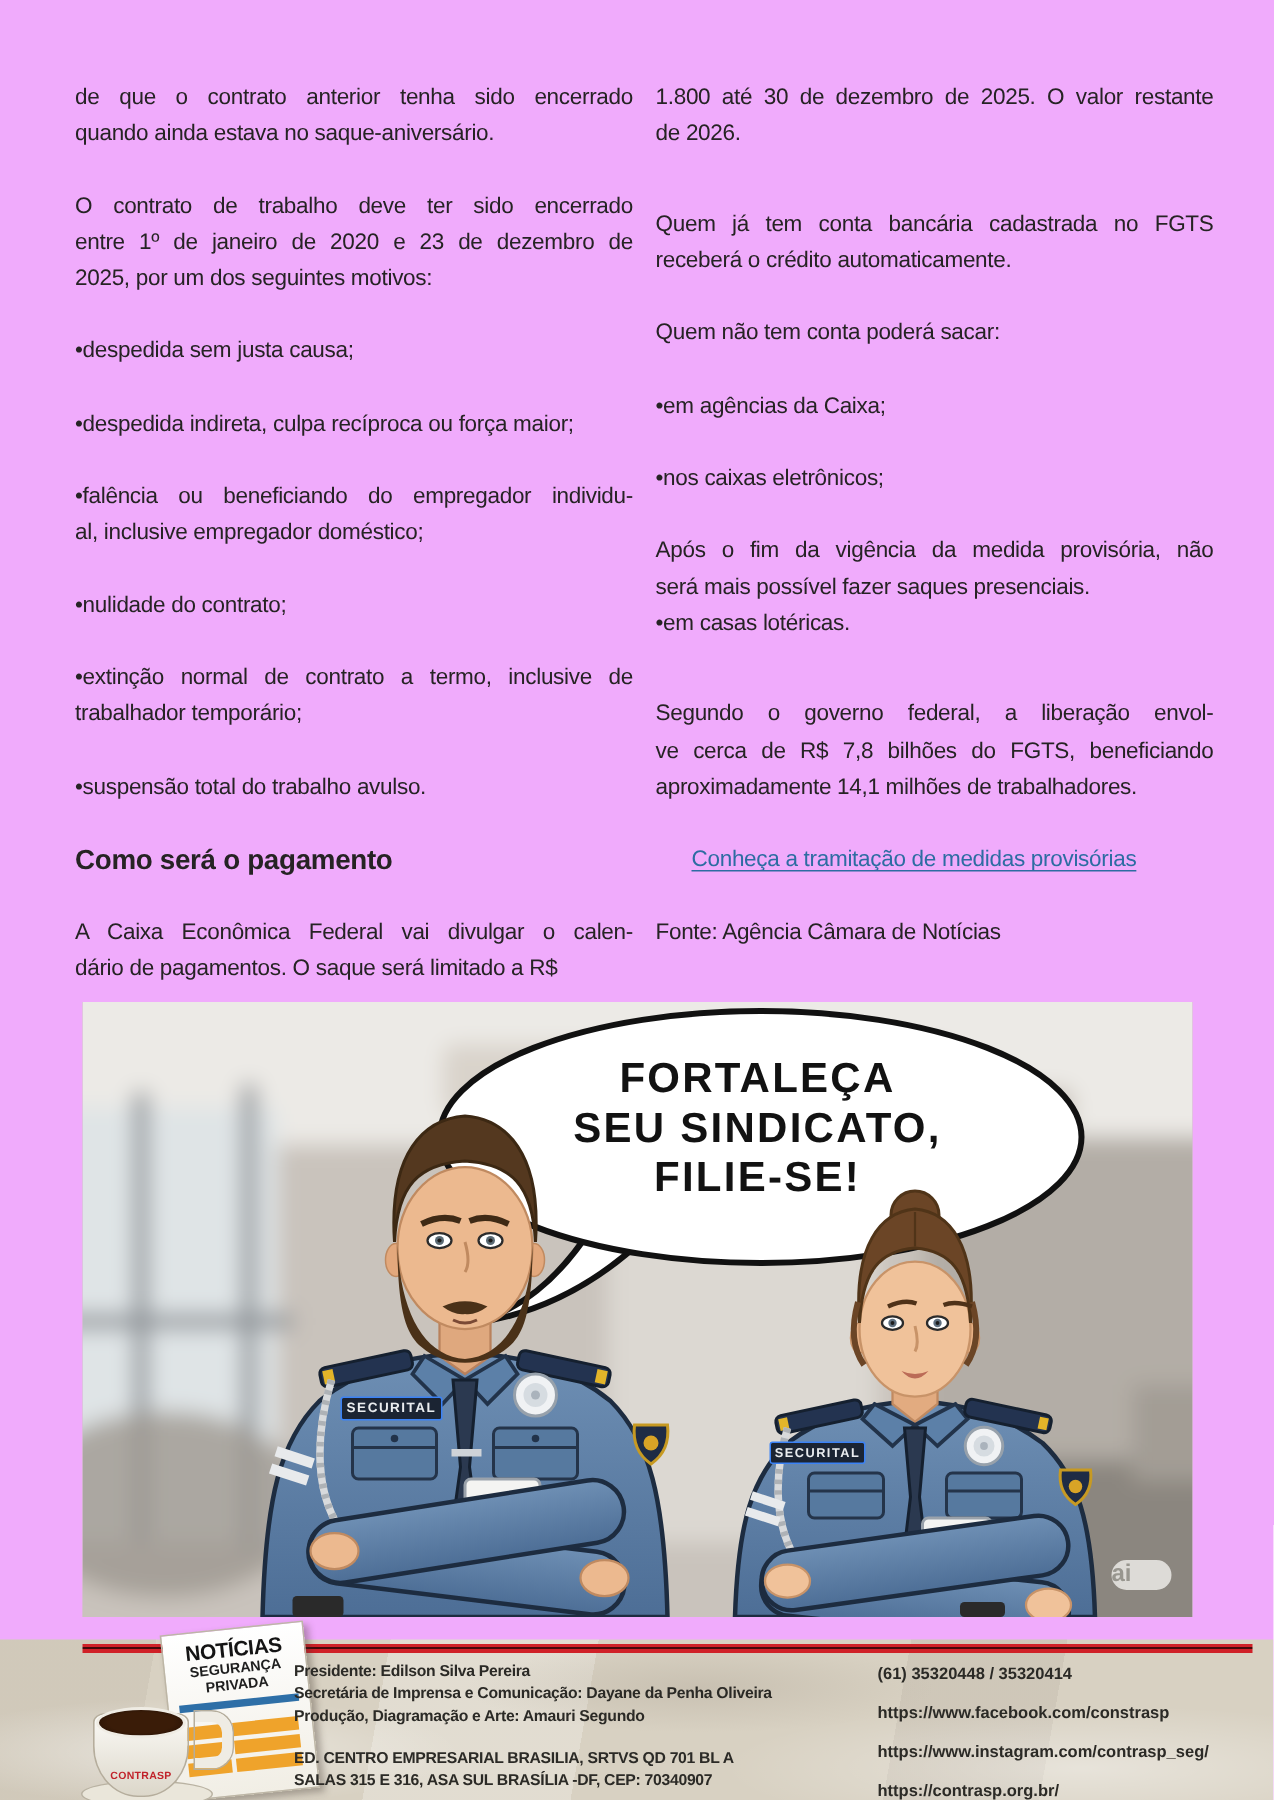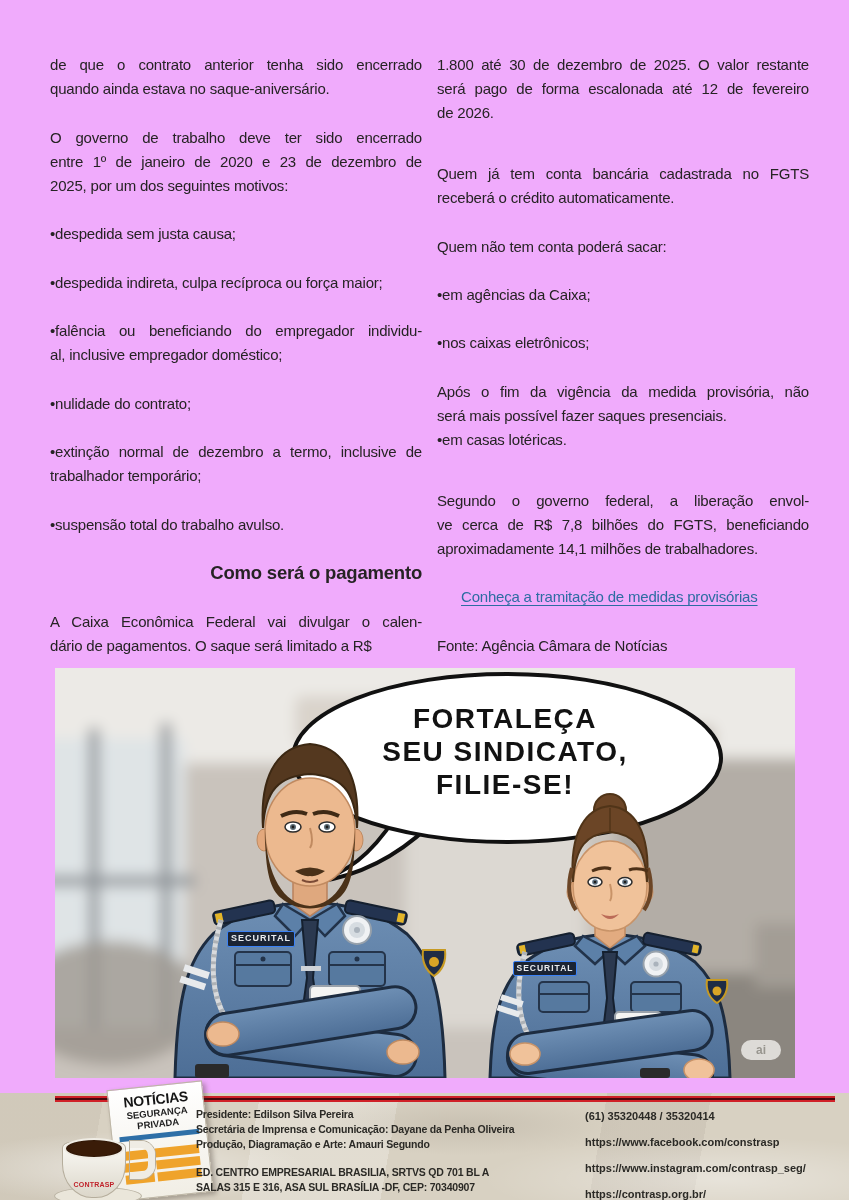--- a/index.html
+++ b/index.html
@@ -5,34 +5,34 @@
   html,body{margin:0;padding:0;background:#ffffff;}
   .page{position:relative;width:849px;height:1200px;background:#f0abfc;overflow:hidden;
         font-family:"Liberation Sans",sans-serif;color:#262324;}
   
   .col{position:absolute;top:53px;width:372px;font-size:15px;letter-spacing:-0.2px;}
   #col-left{left:50px;}
   #col-right{left:437px;}
   .blk{display:block;color:inherit;text-decoration:none;}
   .ln{line-height:24.2px;white-space:nowrap;}
   .ln.jst{white-space:normal;text-align:justify;text-align-last:justify;}
-  .heading .ln{font-weight:700;font-size:18.5px;text-align:right;white-space:normal;}
+  .heading .ln{font-weight:700;font-size:18.5px;text-align:left;white-space:normal;}
   .link .ln{color:#2d6ca2;text-decoration:underline;text-underline-offset:3px;white-space:normal;}
   
   .illus{position:absolute;left:55px;top:668px;width:740px;height:410px;overflow:hidden;background:#c9c3bc;}
   .illus svg{position:absolute;left:0;top:0;}
   .bubble-text{position:absolute;left:255px;top:34px;width:390px;text-align:center;
                font-weight:700;font-size:28px;line-height:33px;letter-spacing:1.5px;color:#121212;}
   .tag{position:absolute;background:#1b2433;border:1px solid #3b82f6;color:#e9ecef;
        font-size:9px;font-weight:700;letter-spacing:1px;text-align:center;line-height:13px;border-radius:2px;}
   .tag-m{left:172px;top:263px;width:66px;height:14px;}
   .tag-f{left:458px;top:293px;width:62px;height:13px;font-size:8.5px;}
   .ai-badge{position:absolute;right:14px;bottom:18px;width:40px;height:20px;border-radius:10px;
-            background:rgba(235,234,230,.85);color:#98968f;font-weight:700;font-size:12px;
-            text-align:center;line-height:20px;}
+            background:rgba(235,234,230,.85);color:#98968f;font-weight:700;font-size:16px;
+            line-height:20px;}
   
   .footer{position:absolute;left:0;top:1093px;width:849px;height:107px;background-color:#d8d1c2;
     background-image:
       radial-gradient(ellipse 300px 60px at 15% 70%, rgba(255,255,255,.5), transparent 60%),
       radial-gradient(ellipse 260px 50px at 55% 30%, rgba(160,150,135,.28), transparent 60%),
       radial-gradient(ellipse 400px 70px at 85% 80%, rgba(255,255,255,.4), transparent 60%),
       linear-gradient(100deg, rgba(175,165,150,.18) 0 12%, transparent 12% 30%,
         rgba(255,255,255,.25) 30% 46%, transparent 46% 70%, rgba(170,160,148,.2) 70% 82%, transparent 82%);}
   .rule{position:absolute;left:55px;right:14px;top:3px;height:6px;
         background:linear-gradient(#d02128 0 2px,#46090b 2px 3.5px,#d02128 3.5px 6px);}
@@ -71,56 +71,55 @@
 <body>
 
 <div class="page">
 
   <div class="col" id="col-left">
       <div class="blk p" style="margin-bottom: 24.2px;">
         <div class="ln jst">de que o contrato anterior tenha sido encerrado</div>
         <div class="ln">quando ainda estava no saque-aniversário.</div>
       </div>
       <div class="blk p" style="margin-bottom: 24.2px;">
-        <div class="ln jst">O governo de trabalho deve ter sido encerrado</div>
+        <div class="ln jst">O contrato de trabalho deve ter sido encerrado</div>
         <div class="ln jst">entre 1º de janeiro de 2020 e 23 de dezembro de</div>
         <div class="ln">2025, por um dos seguintes motivos:</div>
       </div>
       <div class="blk bullet" style="margin-bottom: 24.2px;">
         <div class="ln">•despedida sem justa causa;</div>
       </div>
       <div class="blk bullet" style="margin-bottom: 24.2px;">
         <div class="ln">•despedida indireta, culpa recíproca ou força maior;</div>
       </div>
       <div class="blk bullet" style="margin-bottom: 24.2px;">
         <div class="ln jst">•falência ou beneficiando do empregador individu-</div>
         <div class="ln">al, inclusive empregador doméstico;</div>
       </div>
       <div class="blk bullet" style="margin-bottom: 24.2px;">
         <div class="ln">•nulidade do contrato;</div>
       </div>
       <div class="blk bullet" style="margin-bottom: 24.2px;">
-        <div class="ln jst">•extinção normal de dezembro a termo, inclusive de</div>
+        <div class="ln jst">•extinção normal de contrato a termo, inclusive de</div>
         <div class="ln">trabalhador temporário;</div>
       </div>
       <div class="blk bullet" style="margin-bottom: 24.2px;">
         <div class="ln">•suspensão total do trabalho avulso.</div>
       </div>
       <div class="blk heading" style="margin-bottom: 24.2px;">
         <div class="ln">Como será o pagamento</div>
       </div>
       <div class="blk p" style="margin-bottom: 0px;">
         <div class="ln jst">A Caixa Econômica Federal vai divulgar o calen-</div>
         <div class="ln">dário de pagamentos. O saque será limitado a R$</div>
       </div>
     </div>
   <div class="col" id="col-right">
       <div class="blk p" style="margin-bottom: 36.3px;">
         <div class="ln jst">1.800 até 30 de dezembro de 2025. O valor restante</div>
-        <div class="ln jst">será pago de forma escalonada até 12 de fevereiro</div>
         <div class="ln">de 2026.</div>
       </div>
       <div class="blk p" style="margin-bottom: 24.2px;">
         <div class="ln jst">Quem já tem conta bancária cadastrada no FGTS</div>
         <div class="ln">receberá o crédito automaticamente.</div>
       </div>
       <div class="blk p" style="margin-bottom: 24.2px;">
         <div class="ln">Quem não tem conta poderá sacar:</div>
       </div>
       <div class="blk bullet" style="margin-bottom: 24.2px;">

